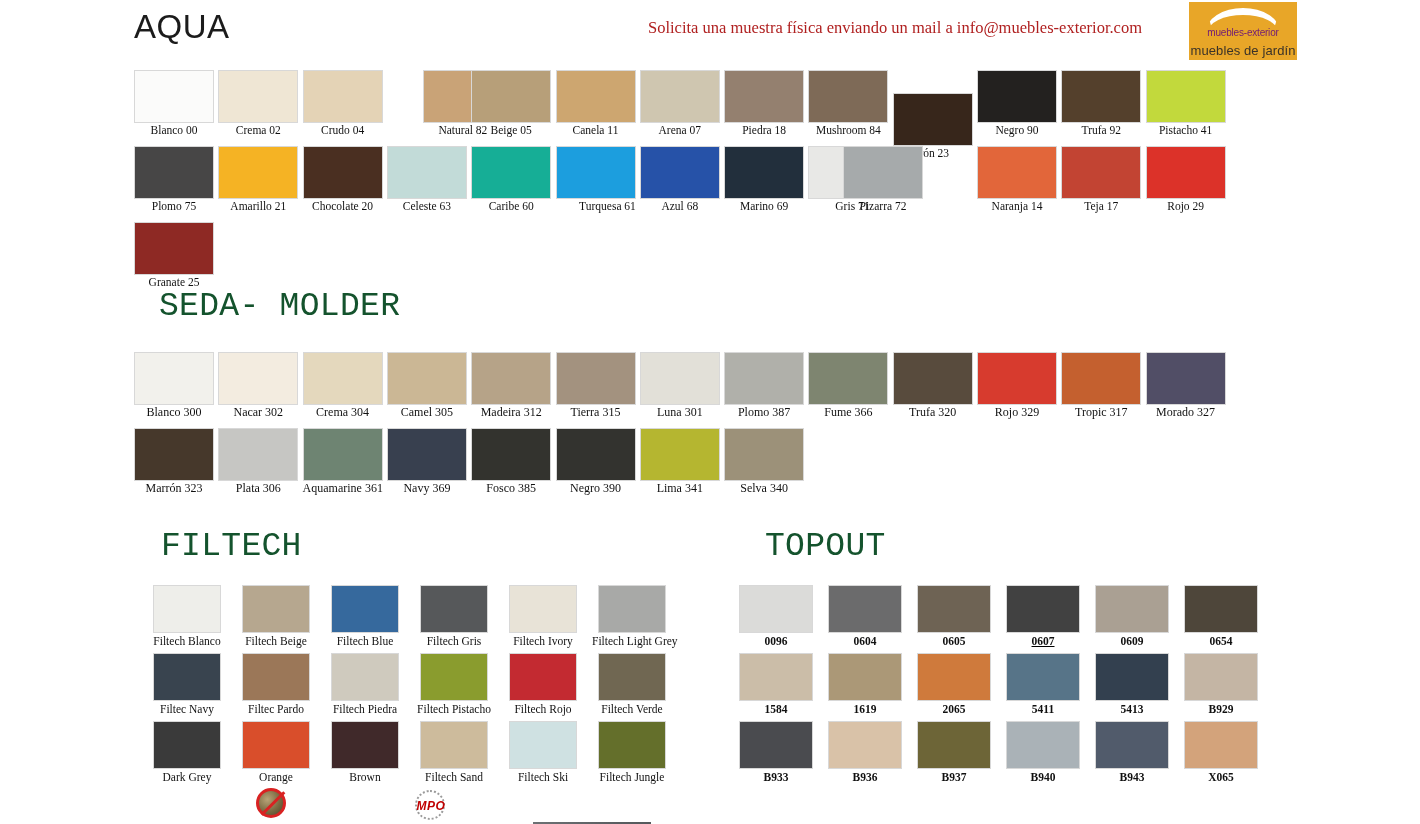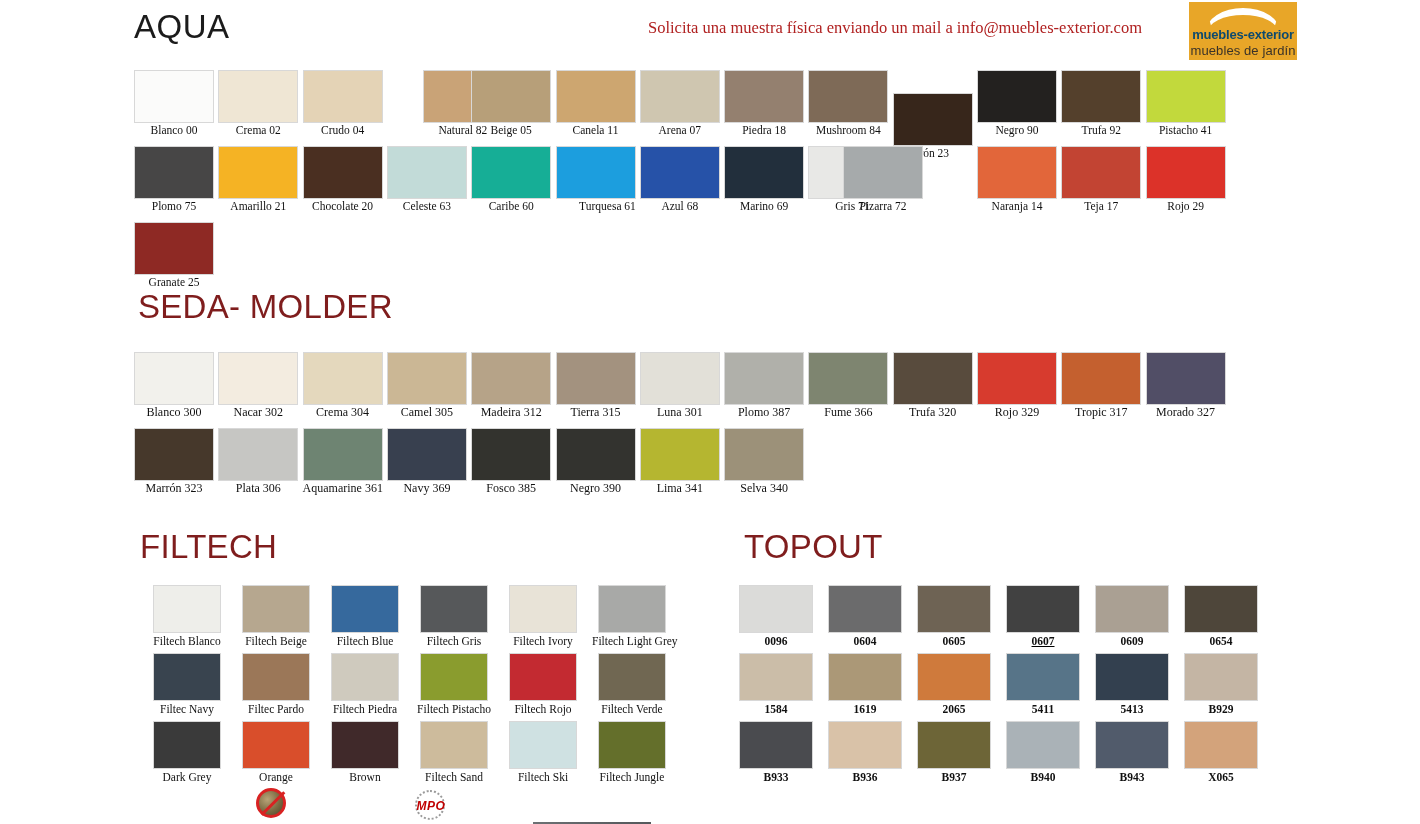--- a/index.html
+++ b/index.html
@@ -53,44 +53,45 @@
     border-top: 7px solid #ffffff;
     border-left: 2px solid transparent;
     border-right: 2px solid transparent;
     box-sizing: border-box;
   }
   .logo-name {
     position: absolute;
     left: 0; top: 25px; width: 108px;
     text-align: center;
     font-family: "Liberation Sans", sans-serif;
-    font-size: 13px;
-    font-weight: bold;
-    color: #0c4a6e;
+    font-size: 10px;
+    font-weight: normal;
+    color: #701a75;
     letter-spacing: -0.2px;
   }
   .logo-tag {
     position: absolute;
     left: 0; top: 41px; width: 108px;
     text-align: center;
     font-family: "Liberation Sans", sans-serif;
     font-size: 13px;
     color: #3a3228;
     letter-spacing: 0.1px;
   }
 
   
   .section-heading {
     position: absolute;
-    font-family: Liberation Sans, sans-serif;
+    font-family: Liberation Mono, monospace;
     font-size: 33px;
     font-weight: 400;
-    color: #7f1d1d;
+    color: #14532d;
     letter-spacing: 0.3px;
     white-space: nowrap;
+    margin-left: 21px;
   }
 
   
   .swatch-row { position: absolute; }
   .swatch {
     position: absolute;
     top: 0;
   }
   .swatch .chip {
     width: 100%;

